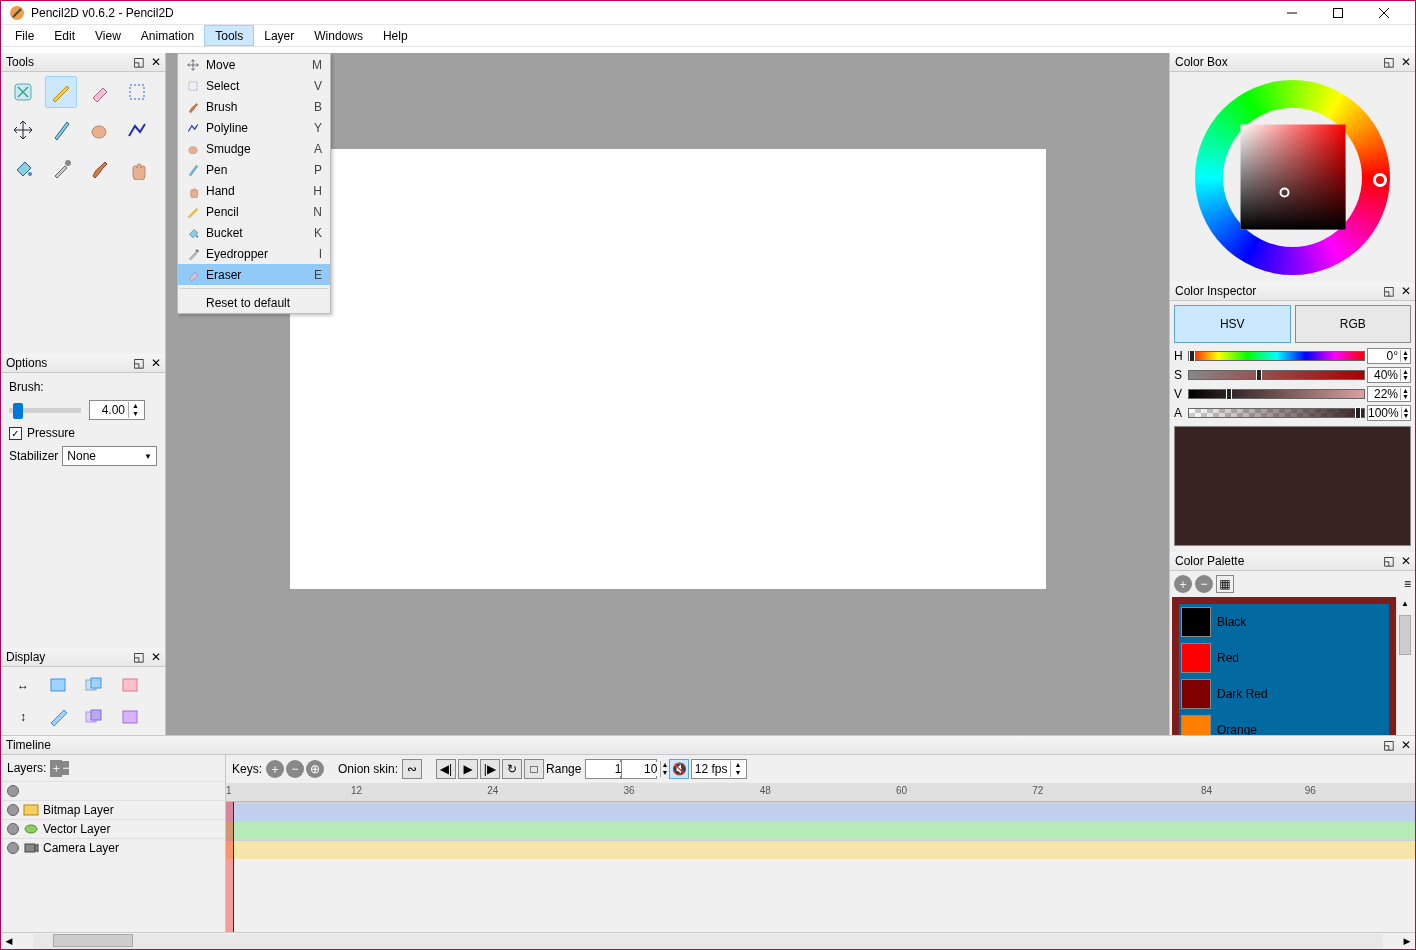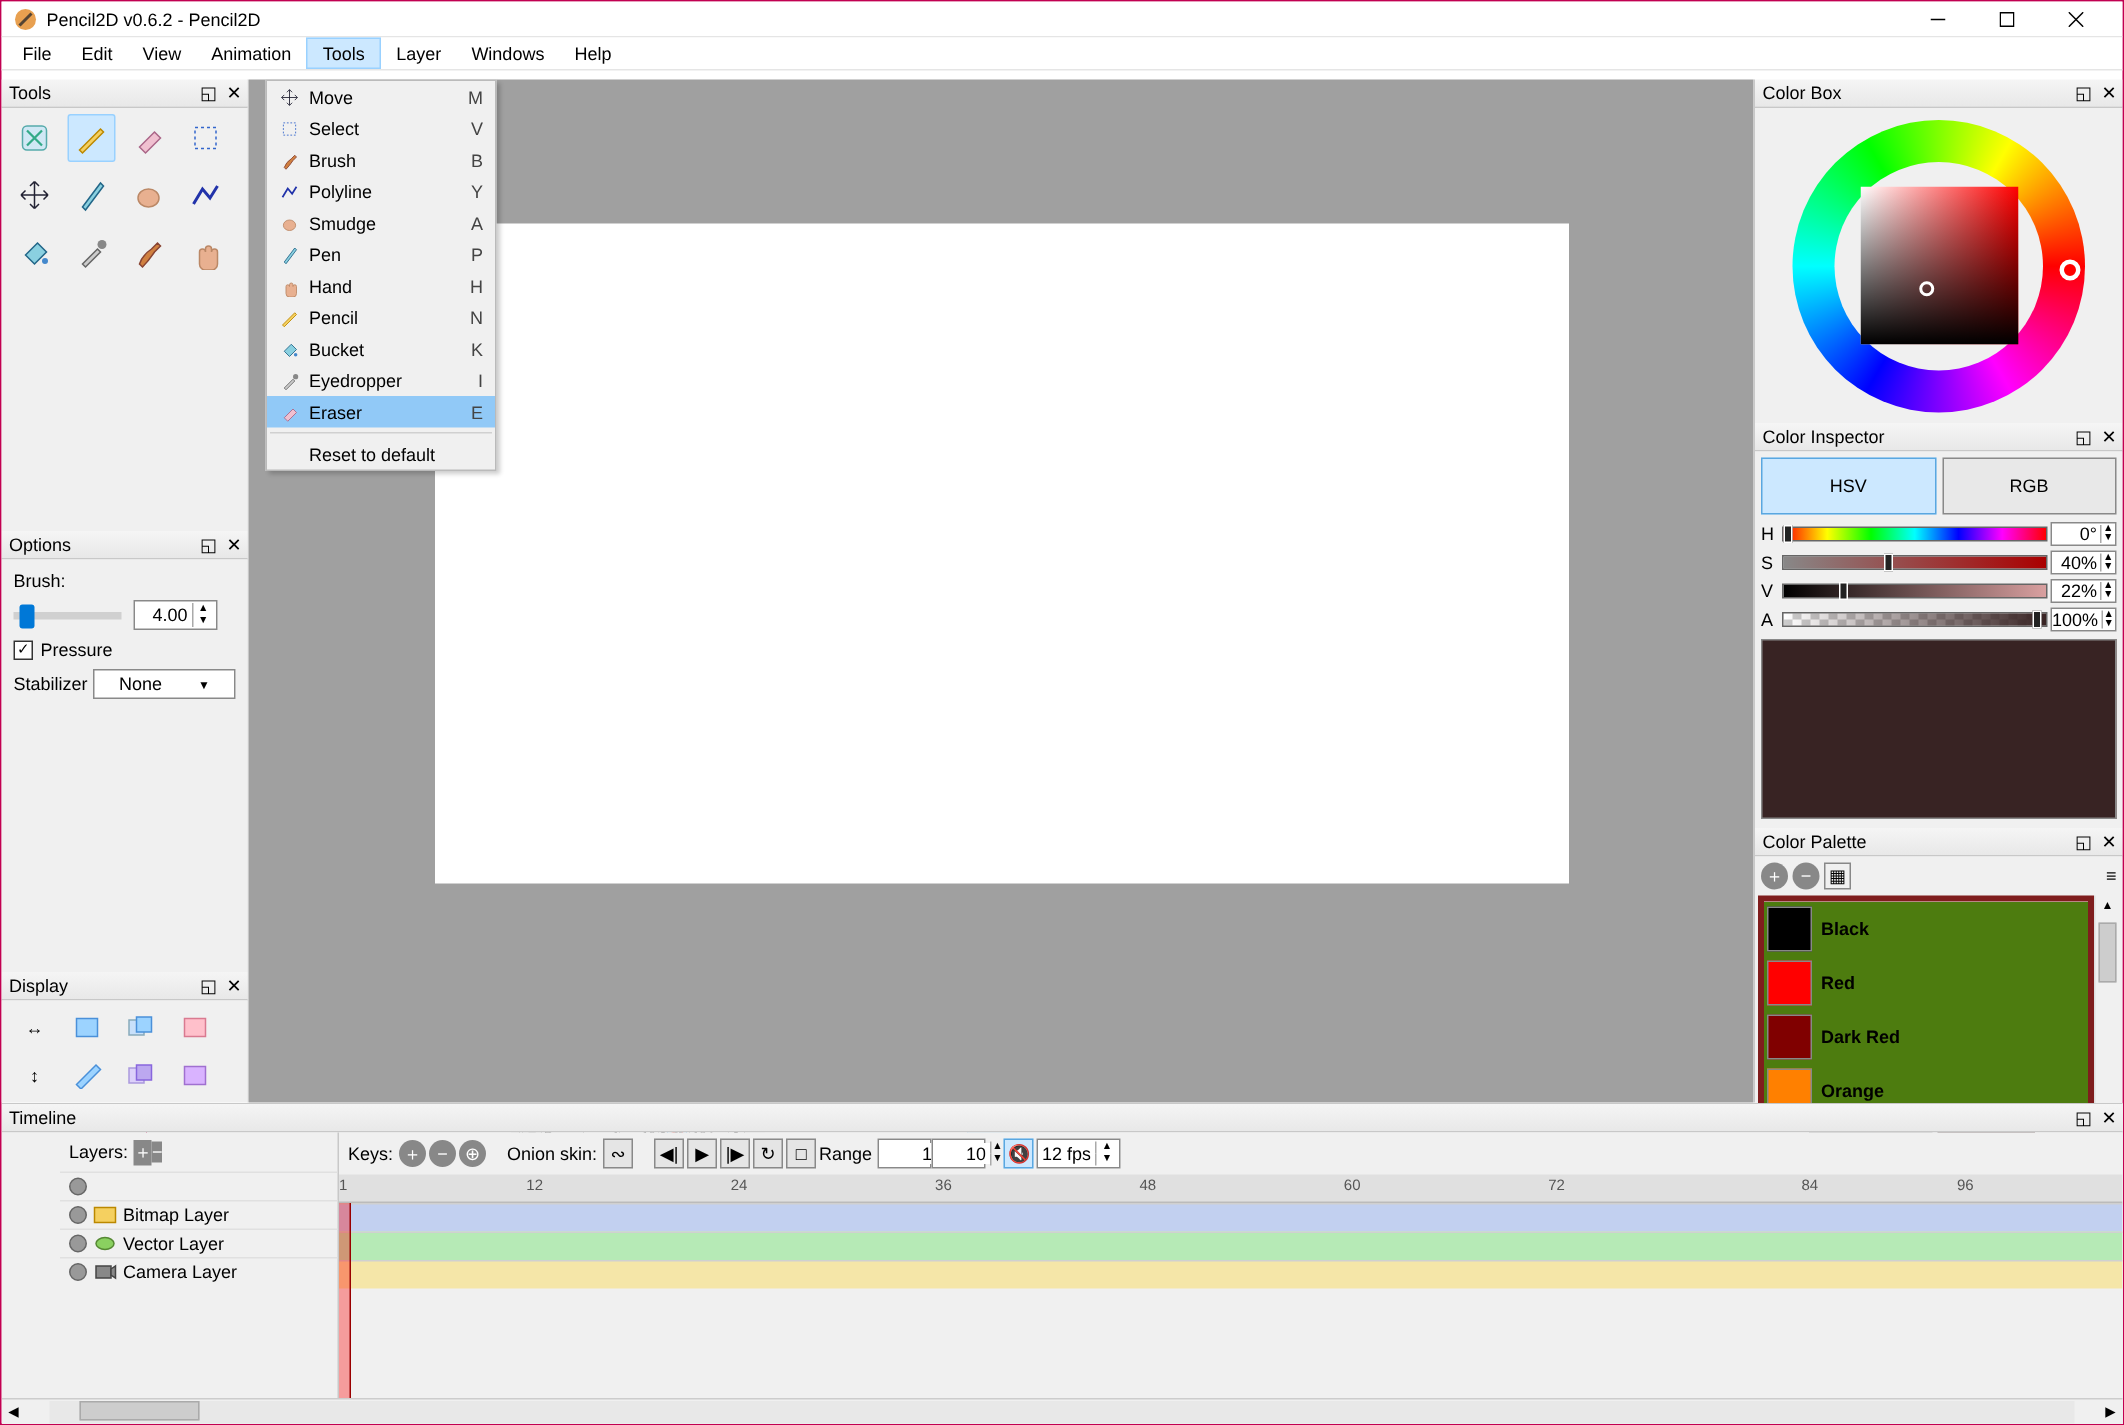--- a/index.html
+++ b/index.html
@@ -42,21 +42,21 @@
 .opt-row { display: flex; align-items: center; margin-bottom: 6px; }
 .opt-row label { margin-right: 6px; }
 .brush-slider { width: 72px; height: 5px; background: #d0d0d0; position: relative; margin-right: 8px; }
 .brush-slider .thumb { position: absolute; left: 4px; top: -5px; width: 10px; height: 16px; background: #0078d7; border-radius: 2px; }
 .spinbox { width: 56px; height: 20px; border: 1px solid #898989; background: #fff; display: flex; align-items: center; }
 .spinbox input { border: none; width: 38px; text-align: right; padding-right: 3px; outline: none; font-size: 12px; }
 .spinbox .spins { width: 14px; display: flex; flex-direction: column; }
 .spinbox .spins div { height: 8px; font-size: 7px; text-align: center; line-height: 8px; border-left: 1px solid #aaa; }
 .chk { width: 13px; height: 13px; border: 1px solid #333; margin-right: 5px; display: inline-flex; align-items: center; justify-content: center; background: #fff; }
 .chk.checked::after { content: "✓"; font-size: 10px; color: #000; }
-.dropdown { flex: 1; height: 20px; border: 1px solid #898989; background: #fff; display: flex; align-items: center; padding: 0 16px; }
+.dropdown { flex: 1; height: 20px; border: 1px solid #898989; background: #fff; display: flex; align-items: center; padding: 0 4px; }
 .dropdown .dd-text { flex: 1; }
 .dropdown .dd-arrow { font-size: 8px; }
 .options-spacer { flex: 1; background: #f0f0f0; }
 
 
 .display-panel .panel-body { padding: 6px 8px; }
 .display-grid { display: flex; flex-wrap: wrap; gap: 8px 8px; }
 .disp-btn { width: 28px; height: 24px; display: flex; align-items: center; justify-content: center; border-radius: 2px; }
 
 
@@ -93,36 +93,36 @@
 .a-grad { background: repeating-conic-gradient(#ccc 0% 25%, #fff 0% 50%) 0/12px 12px; }
 .a-grad::before { content:""; position:absolute; inset:0; background: linear-gradient(to right, transparent, #382323); }
 .ci-row .valbox { width: 44px; height: 16px; border: 1px solid #898989; background: #fff; display: flex; align-items: center; }
 .ci-row .valbox span { flex: 1; text-align: right; padding-right: 2px; }
 .ci-row .valbox .sp { width: 10px; font-size: 7px; line-height: 6px; text-align: center; border-left: 1px solid #aaa; }
 .ci-swatch { height: 120px; background: #382323; border: 1px solid #888; margin-top: 4px; }
 
 .color-palette .panel-body { padding: 2px 2px 0; }
 .cp-toolbar { display: flex; align-items: center; gap: 3px; padding: 2px 2px 4px; }
 .cp-btn { width: 18px; height: 18px; border-radius: 50%; display: flex; align-items: center; justify-content: center; }
-.cp-list { height: 180px; overflow-y: scroll; background: #4d7c0f; border: 4px solid #7f1d1d; font-weight: bold; }
+.cp-list { height: 180px; overflow-y: scroll; background: #0369a1; border: 7px solid #7f1d1d; }
 .cp-item { display: flex; align-items: center; height: 36px; padding-left: 2px; }
 .cp-item .sw { width: 30px; height: 30px; border: 1px solid #888; margin-right: 6px; }
 
 
 .timeline { position: absolute; left: 0; right: 0; bottom: 0; height: 214px; display: flex; flex-direction: column; border-top: 1px solid #c8c8c8; }
 .tl-toolbar { height: 28px; display: flex; align-items: center; background: #f0f0f0; border-bottom: 1px solid #d0d0d0; padding: 0 6px; }
 .tl-toolbar .lbl { margin-right: 4px; }
 .tl-toolbar .rb { width: 18px; height: 18px; border-radius: 50%; display: flex; align-items: center; justify-content: center; margin-right: 2px; }
 .tl-toolbar .sq-btn { width: 20px; height: 20px; border: 1px solid #898989; background: #e5e5e5; display: flex; align-items: center; justify-content: center; margin-right: 2px; }
 .tl-toolbar .spinbox { width: 36px; }
 .tl-toolbar .spinbox.wider { width: 56px; }
 .tl-toolbar .gap { width: 12px; }
 .tl-layers-col { width: 225px; }
 .tl-body { flex: 1; display: flex; background: #f0f0f0; }
-.tl-layers { border-right: 1px solid #c8c8c8; padding-left: 39px; }
+.tl-layers { border-right: 1px solid #c8c8c8; }
 .tl-layers .layers-hdr { height: 26px; display: flex; align-items: center; padding: 0 6px; }
 .tl-layers .layers-hdr .lbl { margin-right: 4px; }
 .tl-layer { height: 19px; display: flex; align-items: center; padding-left: 6px; border-top: 1px solid #e0e0e0; }
 .tl-layer .vis { width: 12px; height: 12px; border-radius: 50%; background: #999; margin-right: 4px; border: 1px solid #666; }
 .tl-layer .lyricon { width: 16px; height: 14px; margin-right: 4px; }
 .tl-tracks { flex: 1; position: relative; overflow: hidden; }
 .tl-ruler { height: 19px; background: #e0e0e0; border-bottom: 1px solid #bbb; position: relative; }
 .tl-ruler .tick { position: absolute; top: 2px; font-size: 10px; color: #555; }
 .tl-track { height: 19px; border-top: 1px solid #d0d0d0; }
 .tl-track.bitmap { background: #c2d0f0; }

